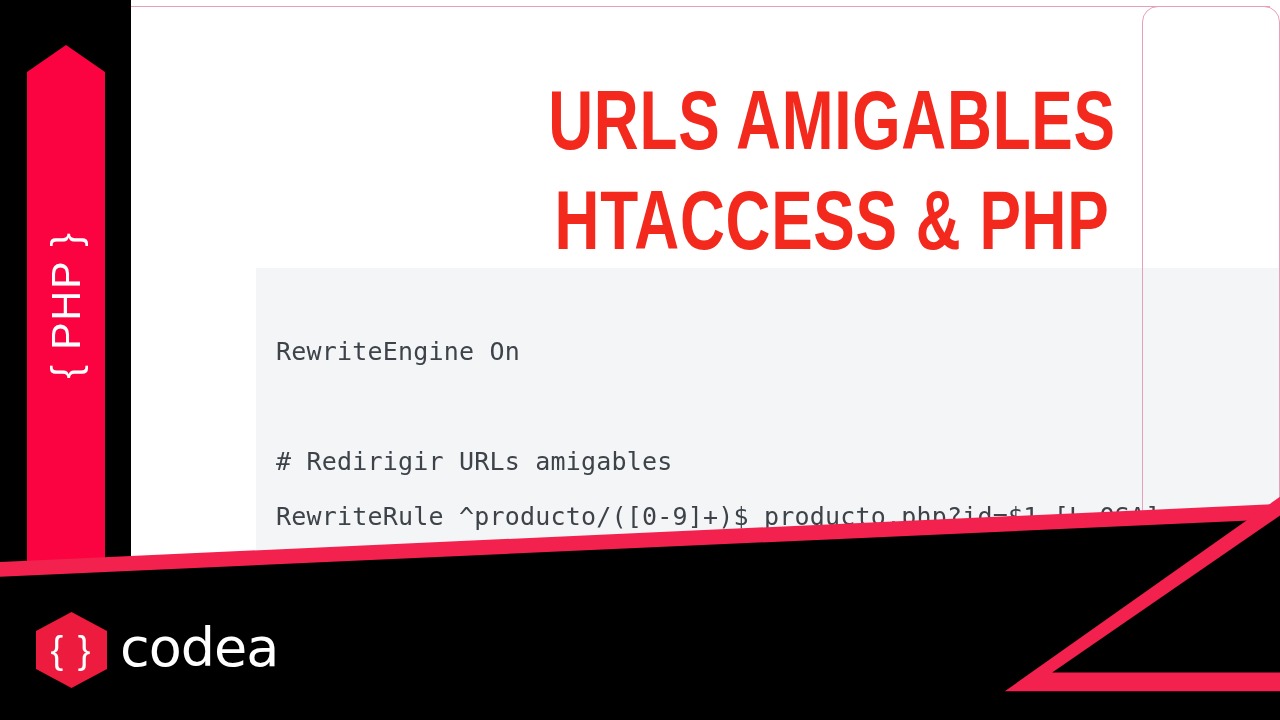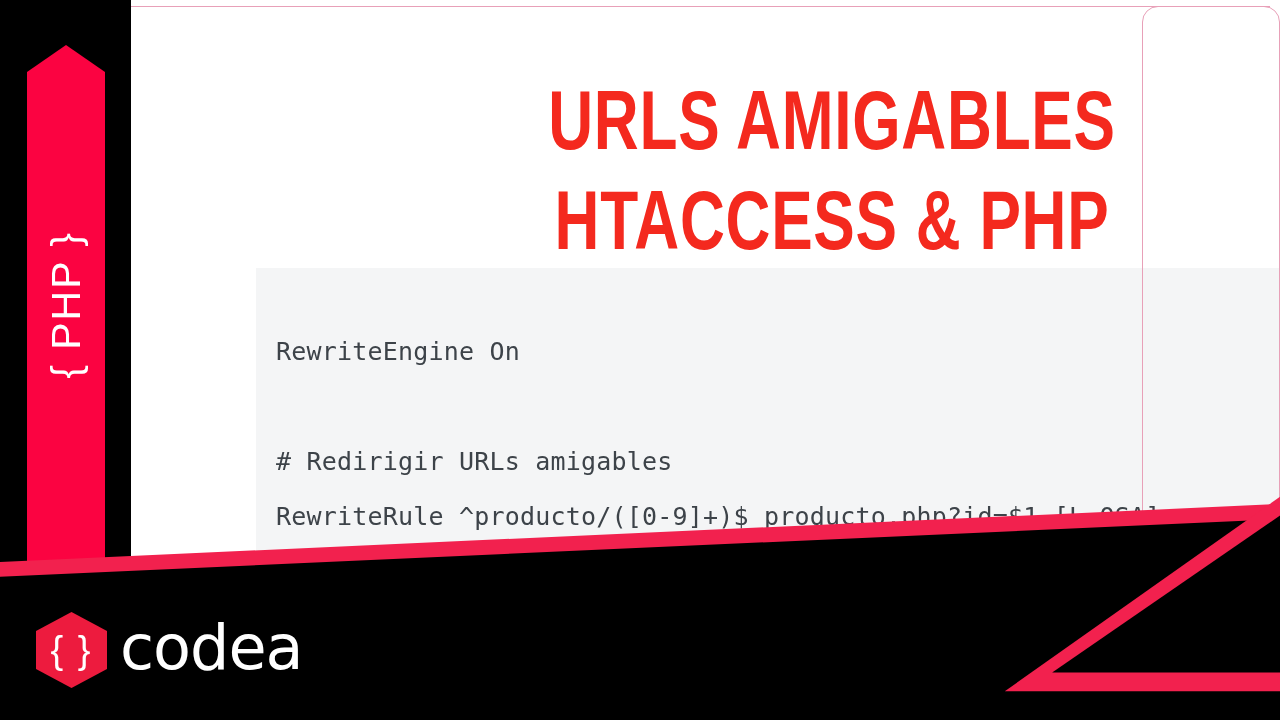--- a/index.html
+++ b/index.html
@@ -195,21 +195,21 @@
     color: #ffffff;
     font-family: "Liberation Sans", sans-serif;
     font-size: 38px;
     font-weight: 300;
     letter-spacing: 2px;
     line-height: 1;
   }
   .logo-word {
     color: #ffffff;
     font-family: "DejaVu Sans", sans-serif;
-    font-size: 62px;
+    font-size: 54px;
     font-weight: 400;
     letter-spacing: -1px;
     line-height: 1;
     margin-top: -4px;
   }
 </style>
 </head>
 <body>
 
 <div id="stage">

